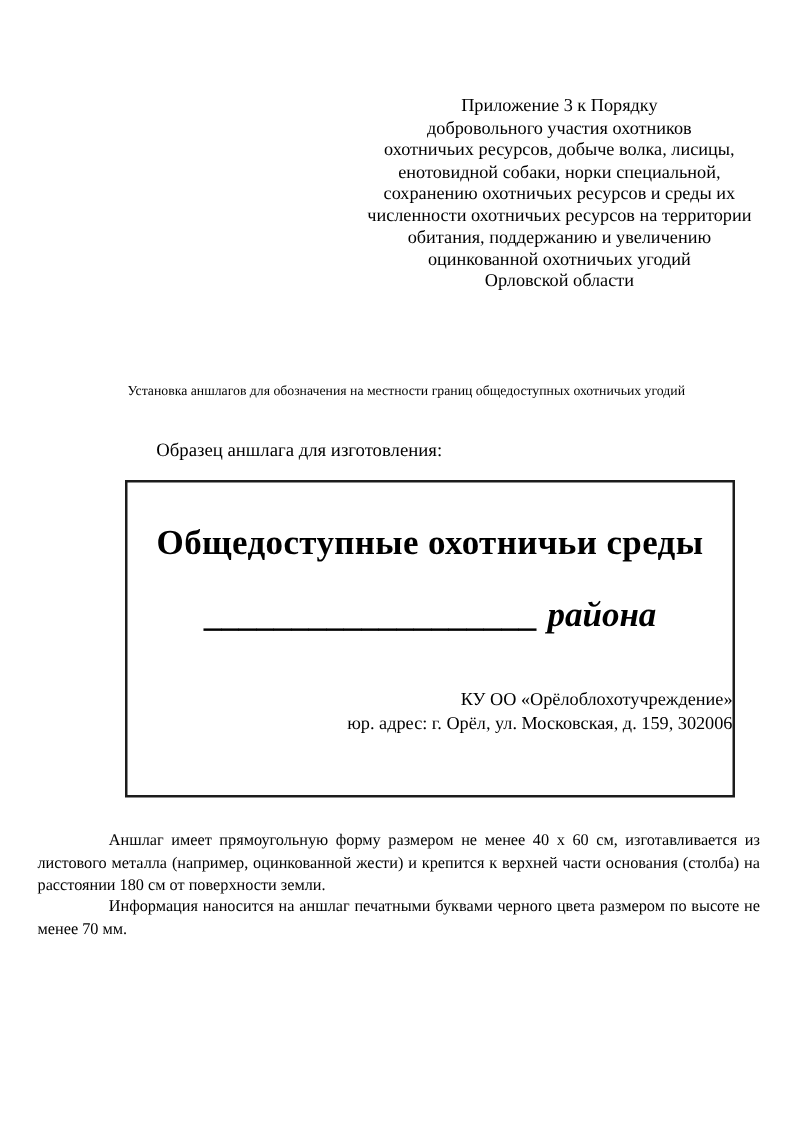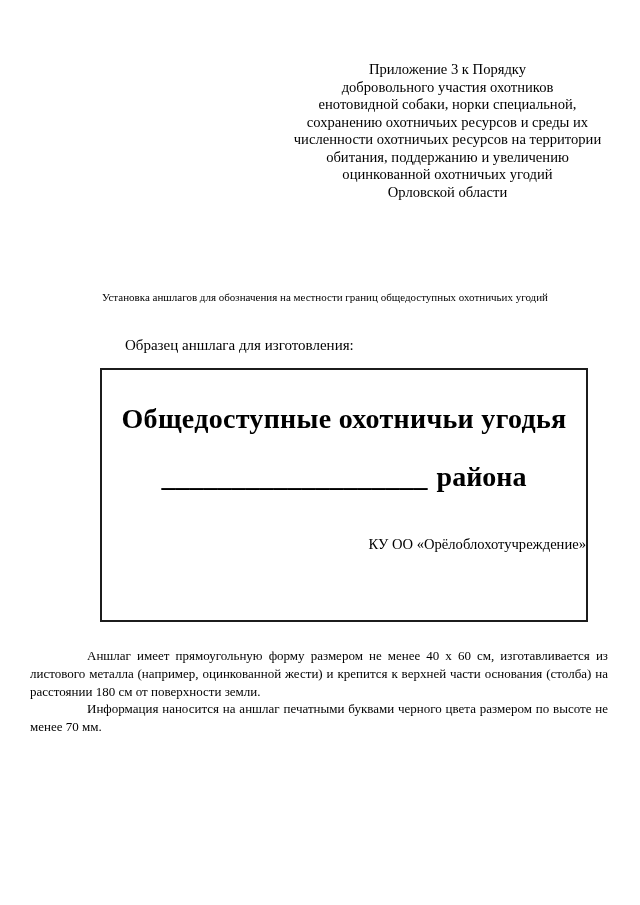--- a/index.html
+++ b/index.html
@@ -8,20 +8,21 @@
     background: #ffffff;
   }
   .page {
     position: relative;
     width: 640px;
     height: 797px;
     background: #ffffff;
     color: #000000;
     font-family: "Liberation Serif", "DejaVu Serif", serif;
     overflow: hidden;
+    margin-top: 16px;
   }
 
   
   .appendix {
     position: absolute;
     top: 61px;
     right: 20px;
     width: 345px;
     font-size: 14.6px;
     line-height: 17.5px;
@@ -72,20 +73,21 @@
   }
   .sign-district {
     margin-top: 26px;
     font-size: 28px;
     font-weight: bold;
     line-height: 32px;
     white-space: nowrap;
   }
   .sign-district .suffix {
     margin-left: 9px;
+    font-style: italic;
   }
   .sign-org {
     margin-top: 42px;
     font-size: 14.6px;
     line-height: 19px;
     text-align: right;
   }
 
   
   .body-text {
@@ -103,39 +105,41 @@
   }
 </style>
 </head>
 <body>
 
 <div class="page">
 
   <div class="appendix">
     <div class="appendix-line">Приложение 3 к Порядку</div>
     <div class="appendix-line">добровольного участия охотников</div>
+    <div class="appendix-line">охотничьих ресурсов, добыче волка, лисицы,</div>
     <div class="appendix-line">енотовидной собаки, норки специальной,</div>
     <div class="appendix-line">сохранению охотничьих ресурсов и среды их</div>
     <div class="appendix-line">численности охотничьих ресурсов на территории</div>
     <div class="appendix-line">обитания, поддержанию и увеличению</div>
     <div class="appendix-line">оцинкованной охотничьих угодий</div>
     <div class="appendix-line">Орловской области</div>
   </div>
 
   <div class="doc-title">Установка аншлагов для обозначения на местности границ общедоступных охотничьих угодий</div>
 
   <div class="sample-label">Образец аншлага для изготовления:</div>
 
   <div class="sign">
-    <div class="sign-heading">Общедоступные охотничьи угодья</div>
+    <div class="sign-heading">Общедоступные охотничьи среды</div>
     <div class="sign-district">
       <span class="blank">___________________</span><span class="suffix">района</span>
     </div>
     <div class="sign-org">
       <div>КУ ОО «Орёлоблохотучреждение»</div>
+      <div>юр. адрес: г. Орёл, ул. Московская, д. 159, 302006</div>
     </div>
   </div>
 
   <div class="body-text">
     <p>Аншлаг имеет прямоугольную форму размером не менее 40 х 60 см, изготавливается из листового металла (например, оцинкованной жести) и крепится к верхней части основания (столба) на расстоянии 180 см от поверхности земли.</p>
     <p>Информация наносится на аншлаг печатными буквами черного цвета размером по высоте не менее 70 мм.</p>
   </div>
 
 </div>
 

